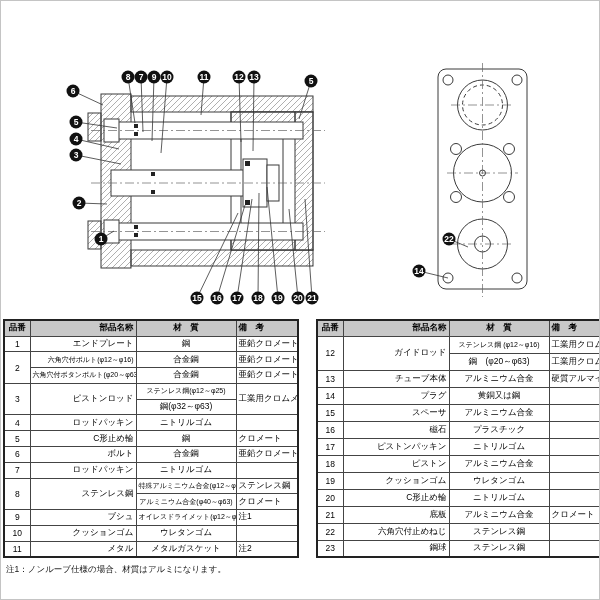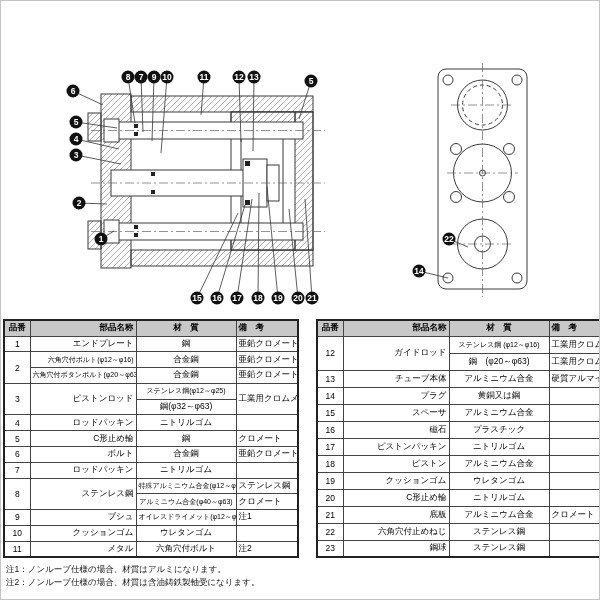--- a/index.html
+++ b/index.html
@@ -258,21 +258,21 @@
           </tr>
           <tr>
             <td class="c-no">10</td>
             <td class="c-name">クッションゴム</td>
             <td class="c-mat">ウレタンゴム</td>
             <td class="c-rem"></td>
           </tr>
           <tr>
             <td class="c-no">11</td>
             <td class="c-name">メタル</td>
-            <td class="c-mat">六角穴付ボルト</td>
+            <td class="c-mat">メタルガスケット</td>
             <td class="c-rem">注2</td>
           </tr>
         </tbody>
       </table>
     <table class="tbl-right">
         <thead>
           <tr>
             <th class="c-no">品番</th>
             <th class="c-name">部品名称</th>
             <th class="c-mat">材　質</th>
@@ -355,16 +355,15 @@
             <td class="c-name">鋼球</td>
             <td class="c-mat">ステンレス鋼</td>
             <td class="c-rem"></td>
           </tr>
         </tbody>
       </table>
   </div>
 
   <div class="notes">
     <div>注1：ノンルーブ仕様の場合、材質はアルミになります。</div>
-    <div>注2：ノンルーブ仕様の場合、材質は含油鋳鉄製軸受になります。</div>
   </div>
 
 </div>
 
 </body></html>

